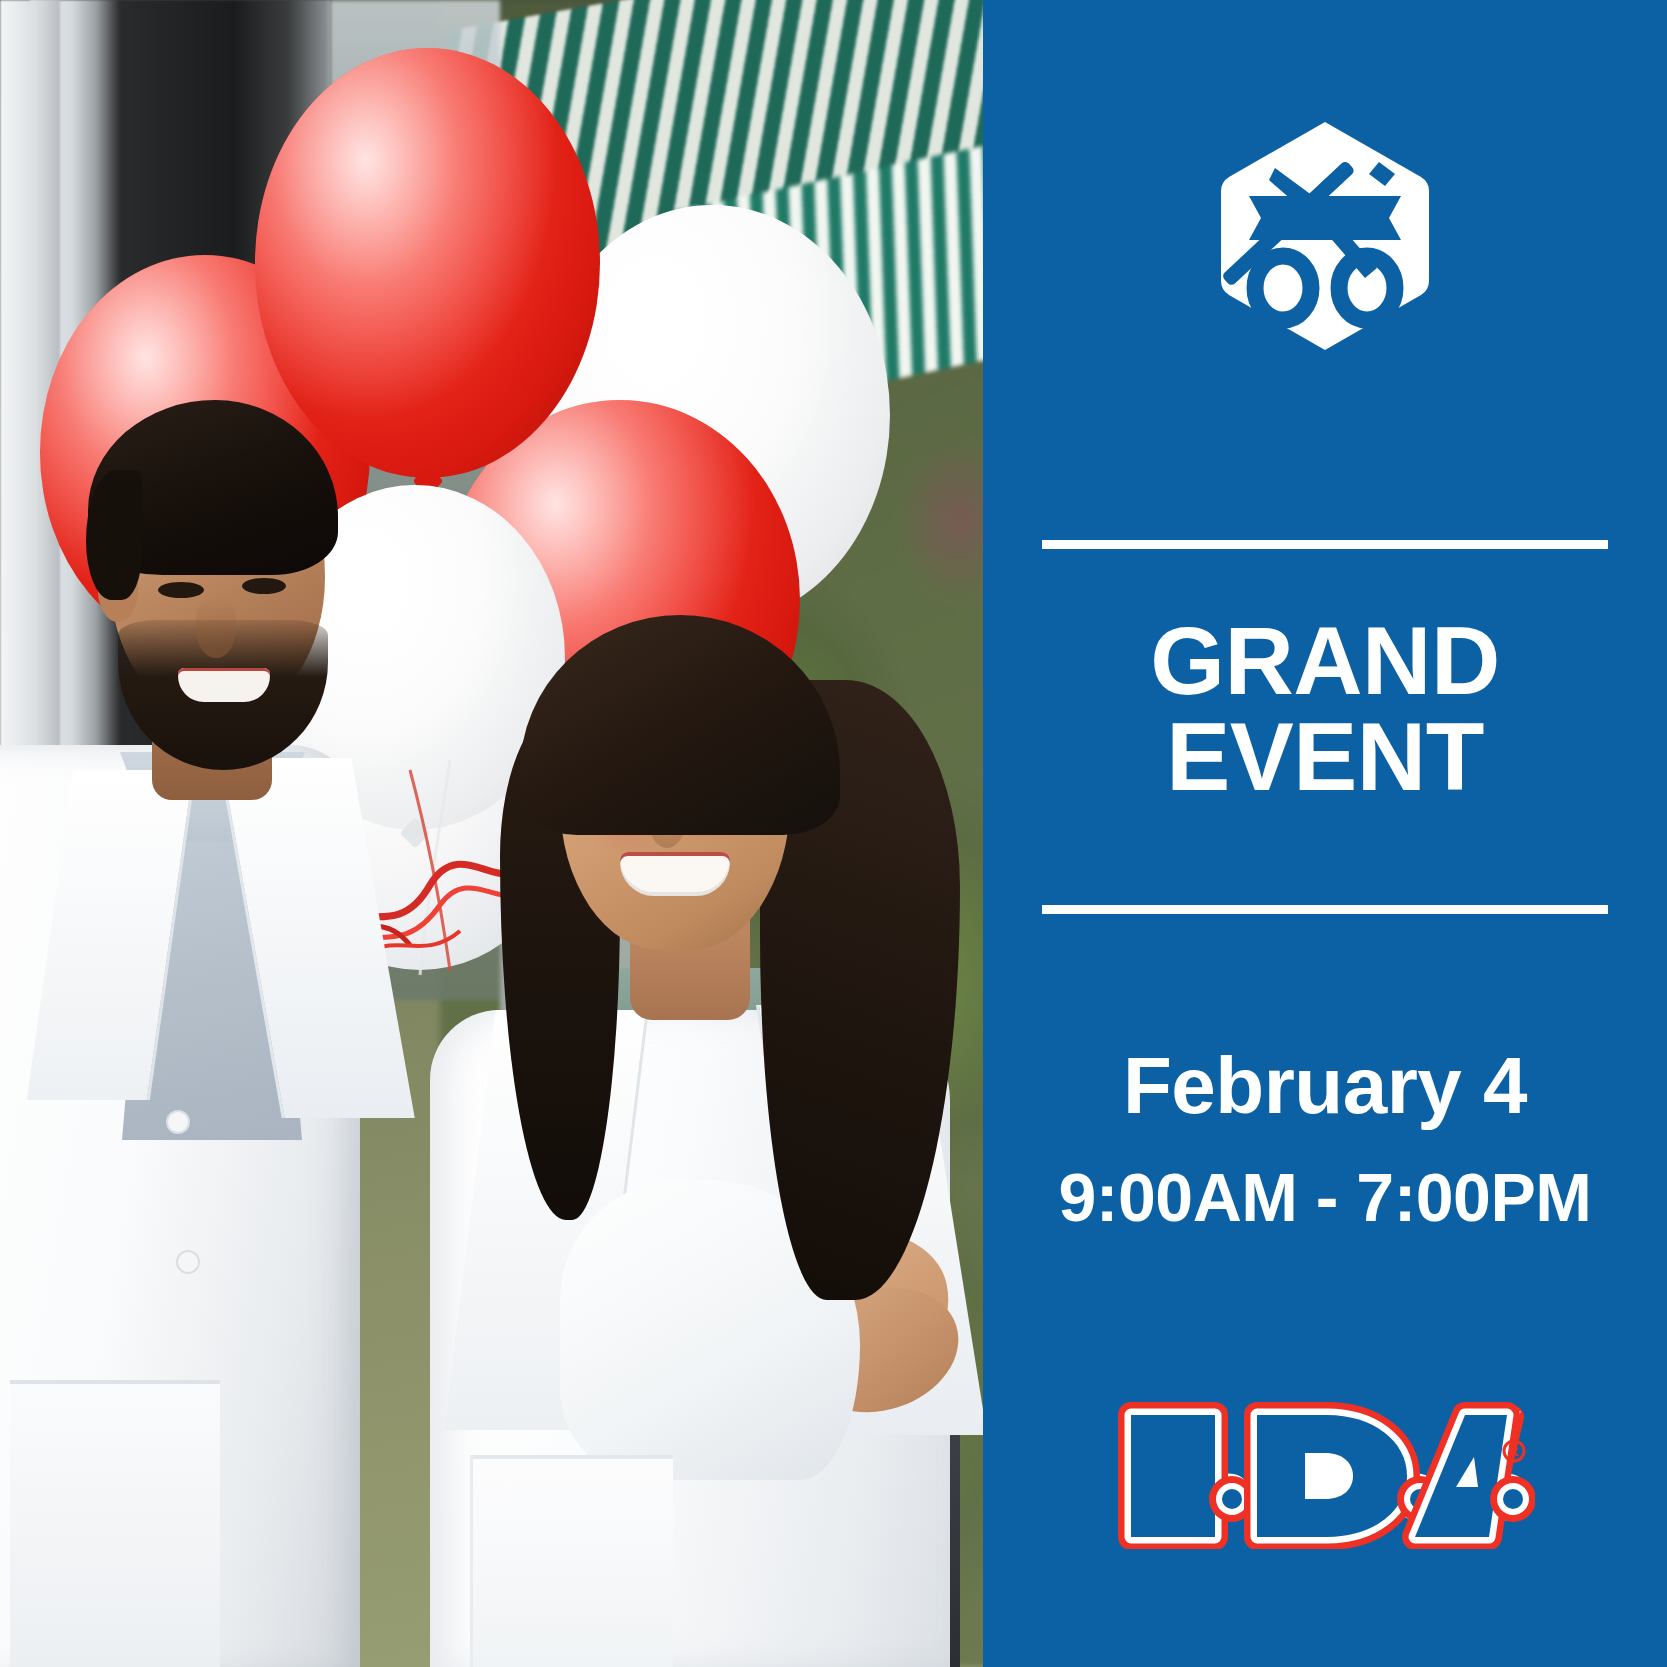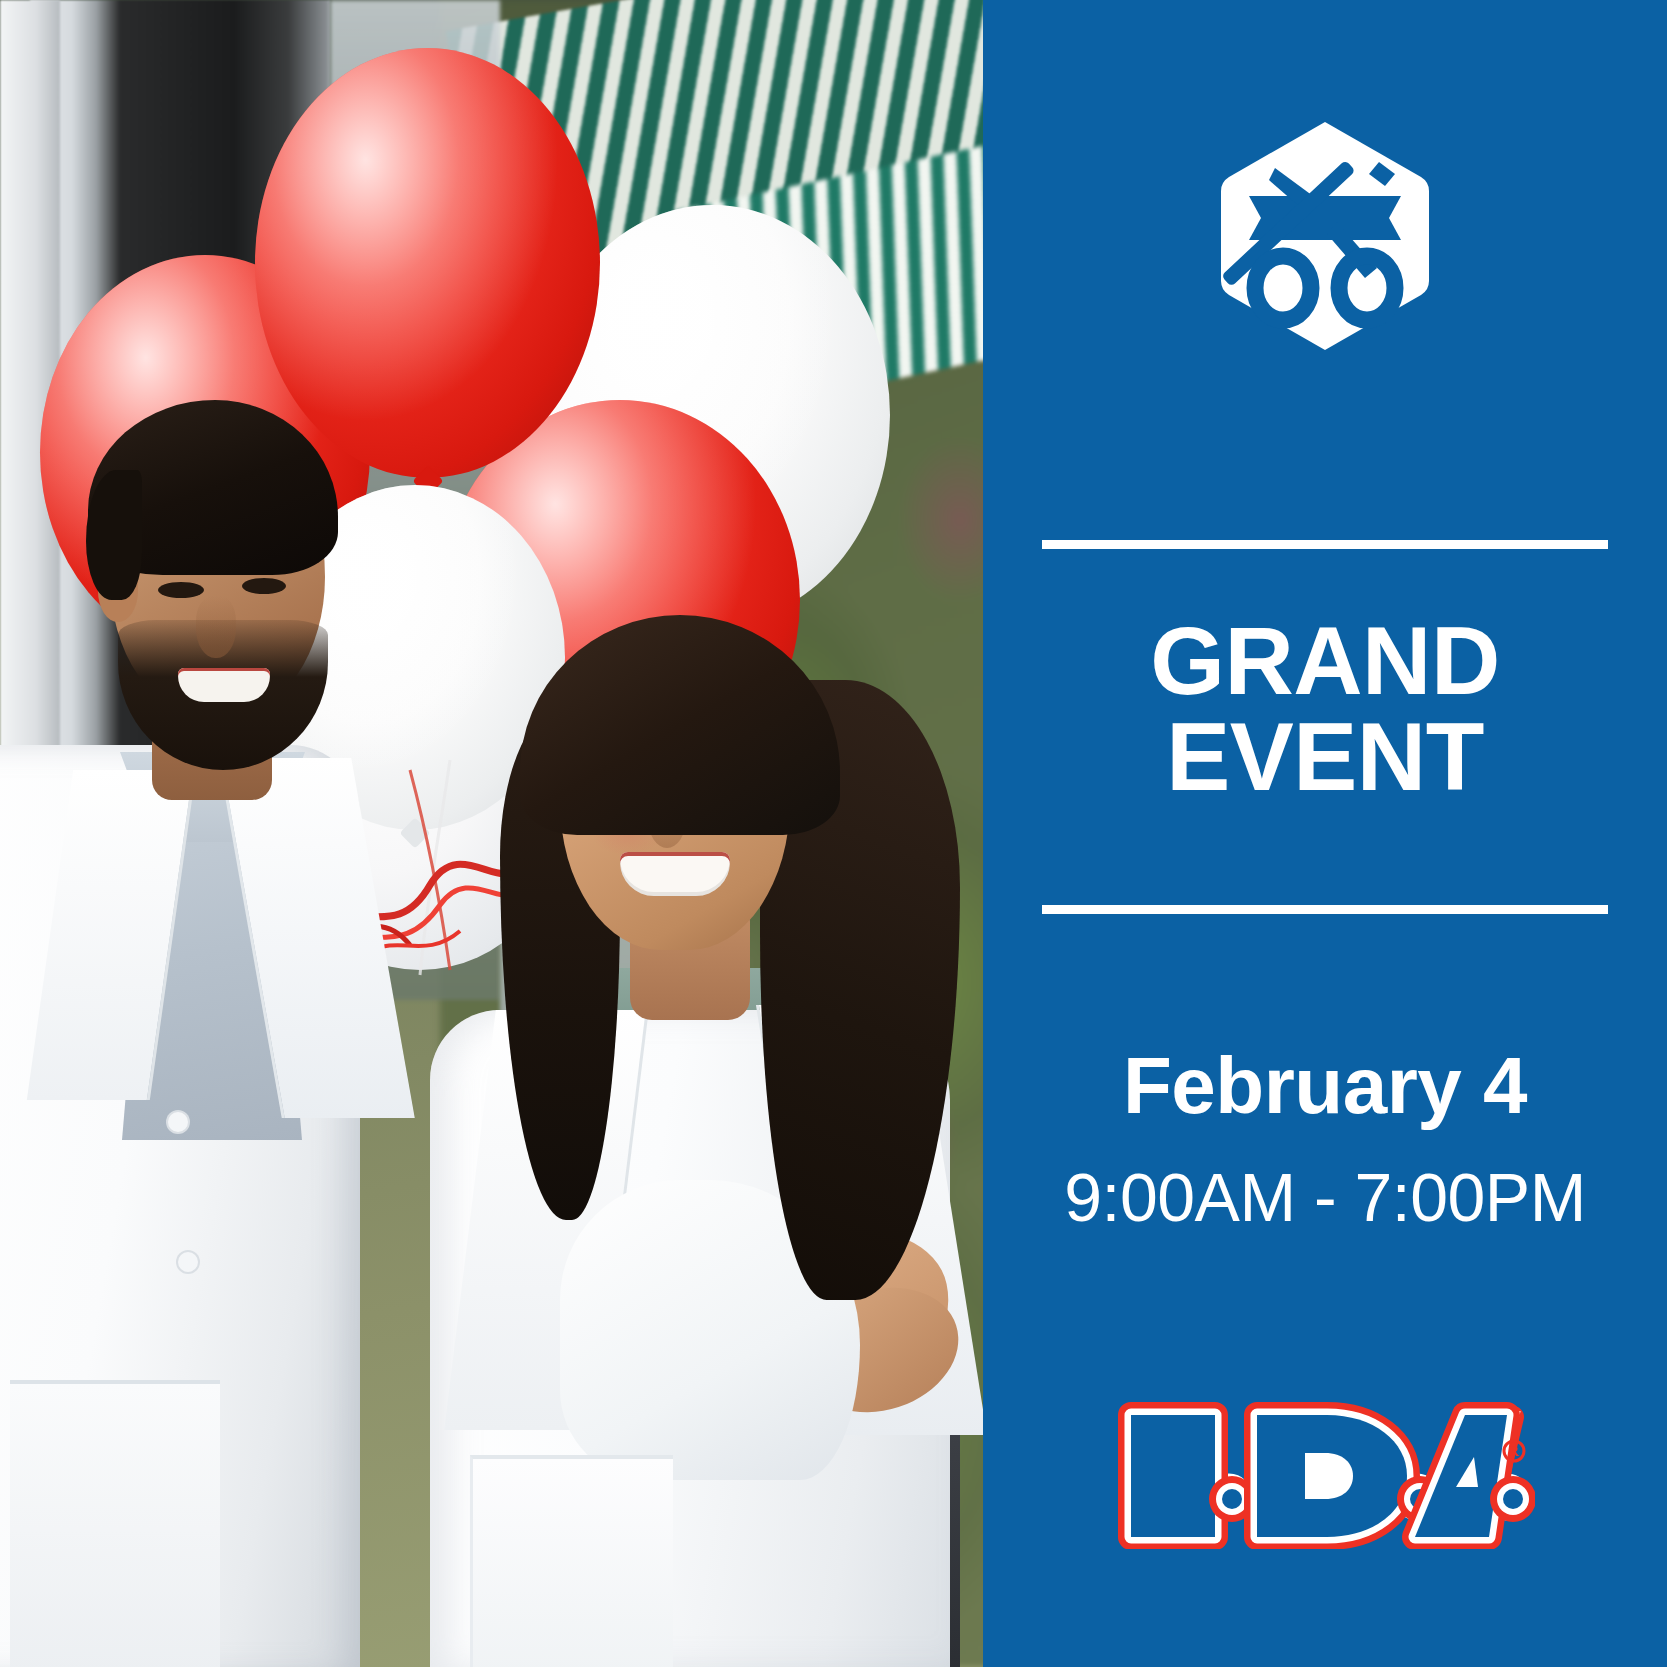--- a/index.html
+++ b/index.html
@@ -329,21 +329,21 @@
   .date {
     color: #ffffff;
     font-size: 80px;
     font-weight: bold;
     margin-top: 126px;
     letter-spacing: -0.5px;
   }
   .time {
     color: #ffffff;
     font-size: 68px;
-    font-weight: normal;
+    font-weight: bold;
     margin-top: 26px;
     letter-spacing: -0.5px;
   }
 
   .logo-wrap {
     margin-top: auto;
     margin-bottom: 118px;
     width: 420px;
     height: 150px;
   }

